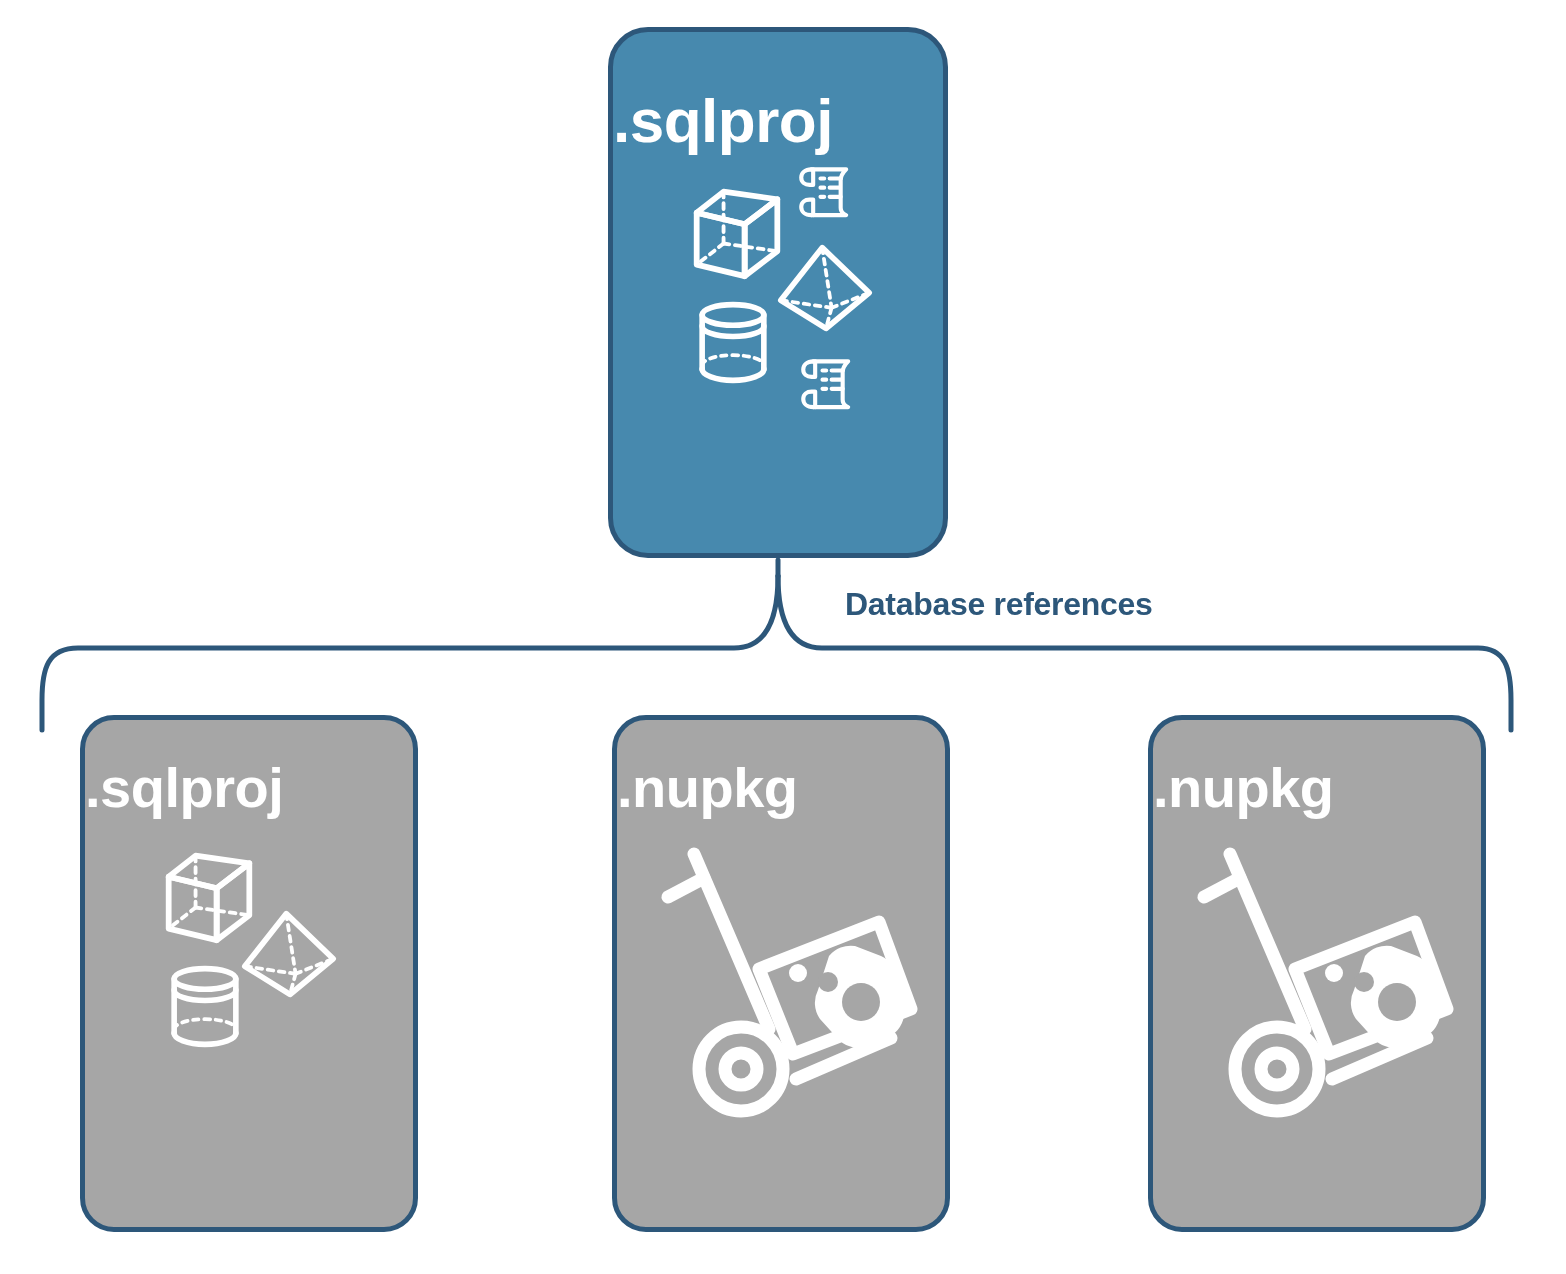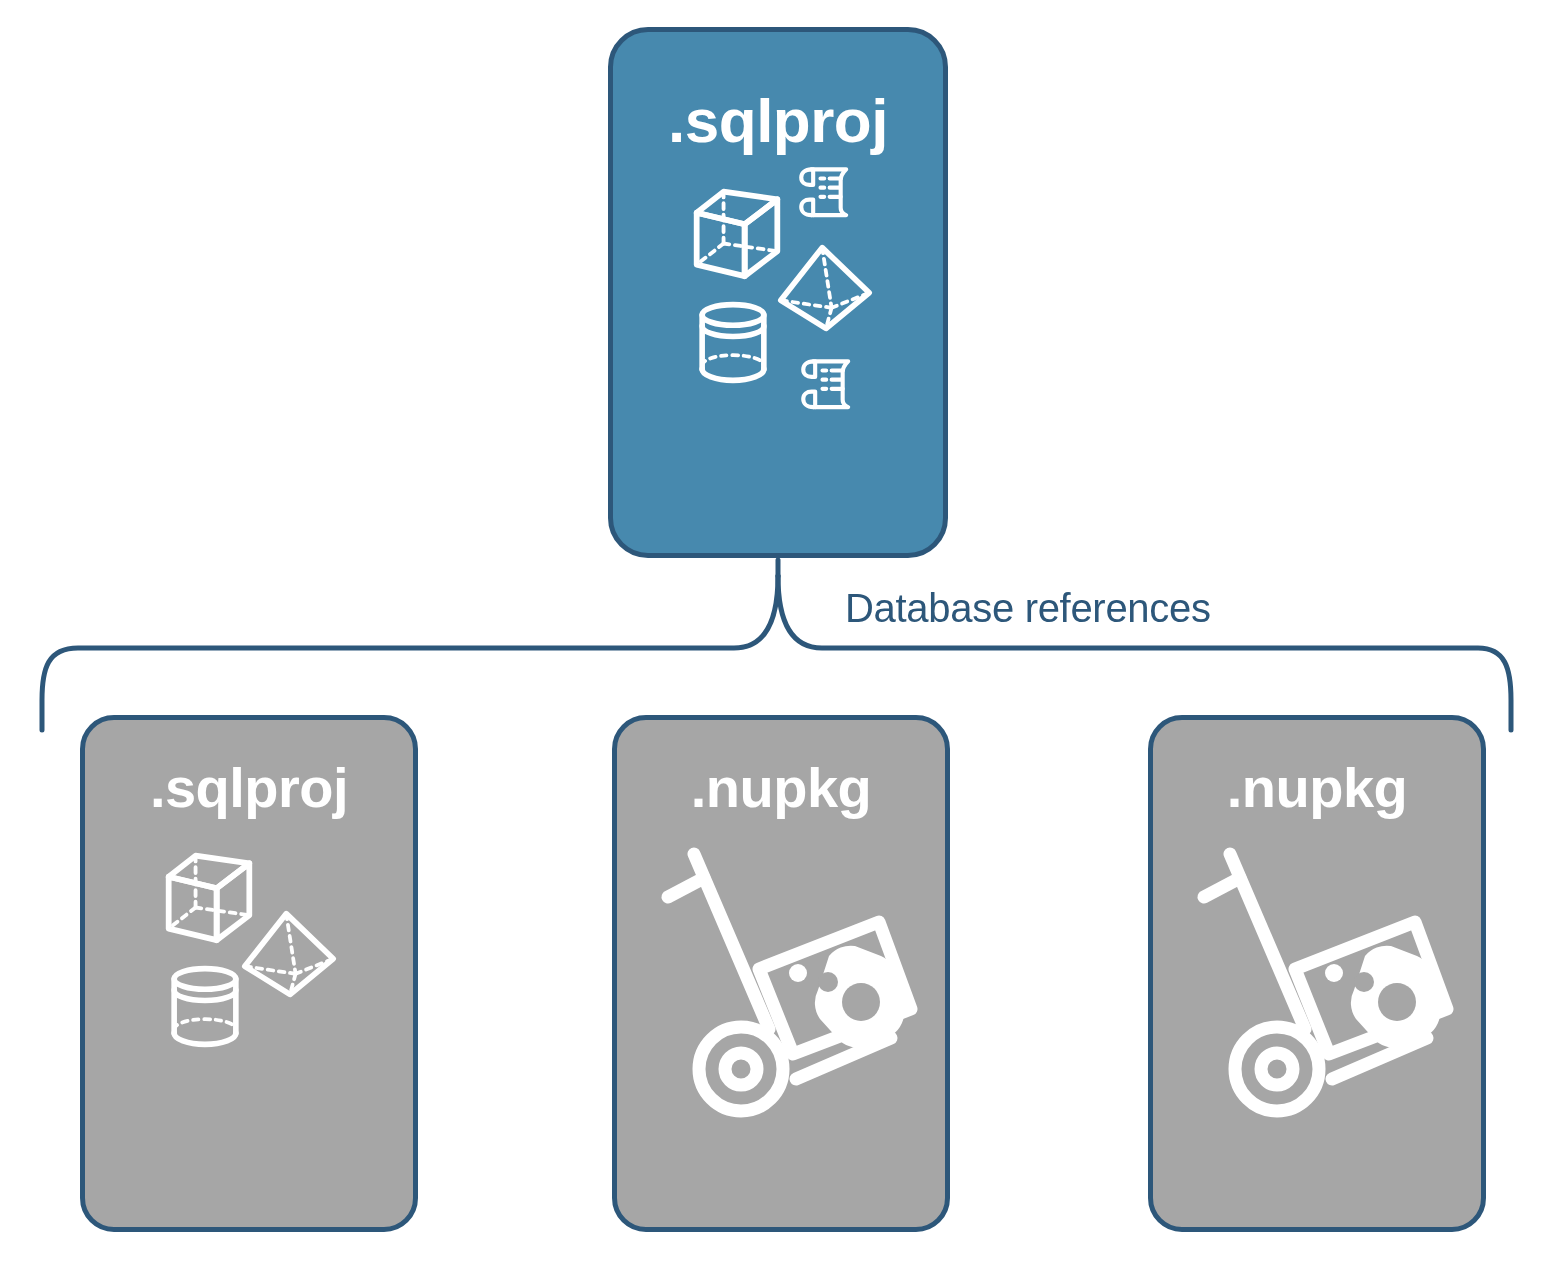--- a/index.html
+++ b/index.html
@@ -25,21 +25,20 @@
     width: 1566px;
     height: 1274px;
   }
   .node-box {
     position: absolute;
     box-sizing: border-box;
     border: 5px solid #2d577a;
     border-radius: 34px;
     display: flex;
     flex-direction: column;
-    align-items: center;
   }
   .node-box.top {
     left: 608px;
     top: 27px;
     width: 340px;
     height: 531px;
     background: #4789ae;
     border-radius: 40px;
   }
   .node-box.child {
@@ -74,22 +73,22 @@
     flex: 1 1 auto;
   }
   .icon-wrap {
     position: absolute;
   }
 
   .bracket-label {
     position: absolute;
     left: 845px;
     top: 586px;
-    font-size: 40px;
-    font-weight: normal;
+    font-size: 32px;
+    font-weight: bold;
     color: #2d577a;
     letter-spacing: -0.3px;
     white-space: nowrap;
   }
 </style>
 </head>
 <body>
 
 <div id="diagram-root">
 

